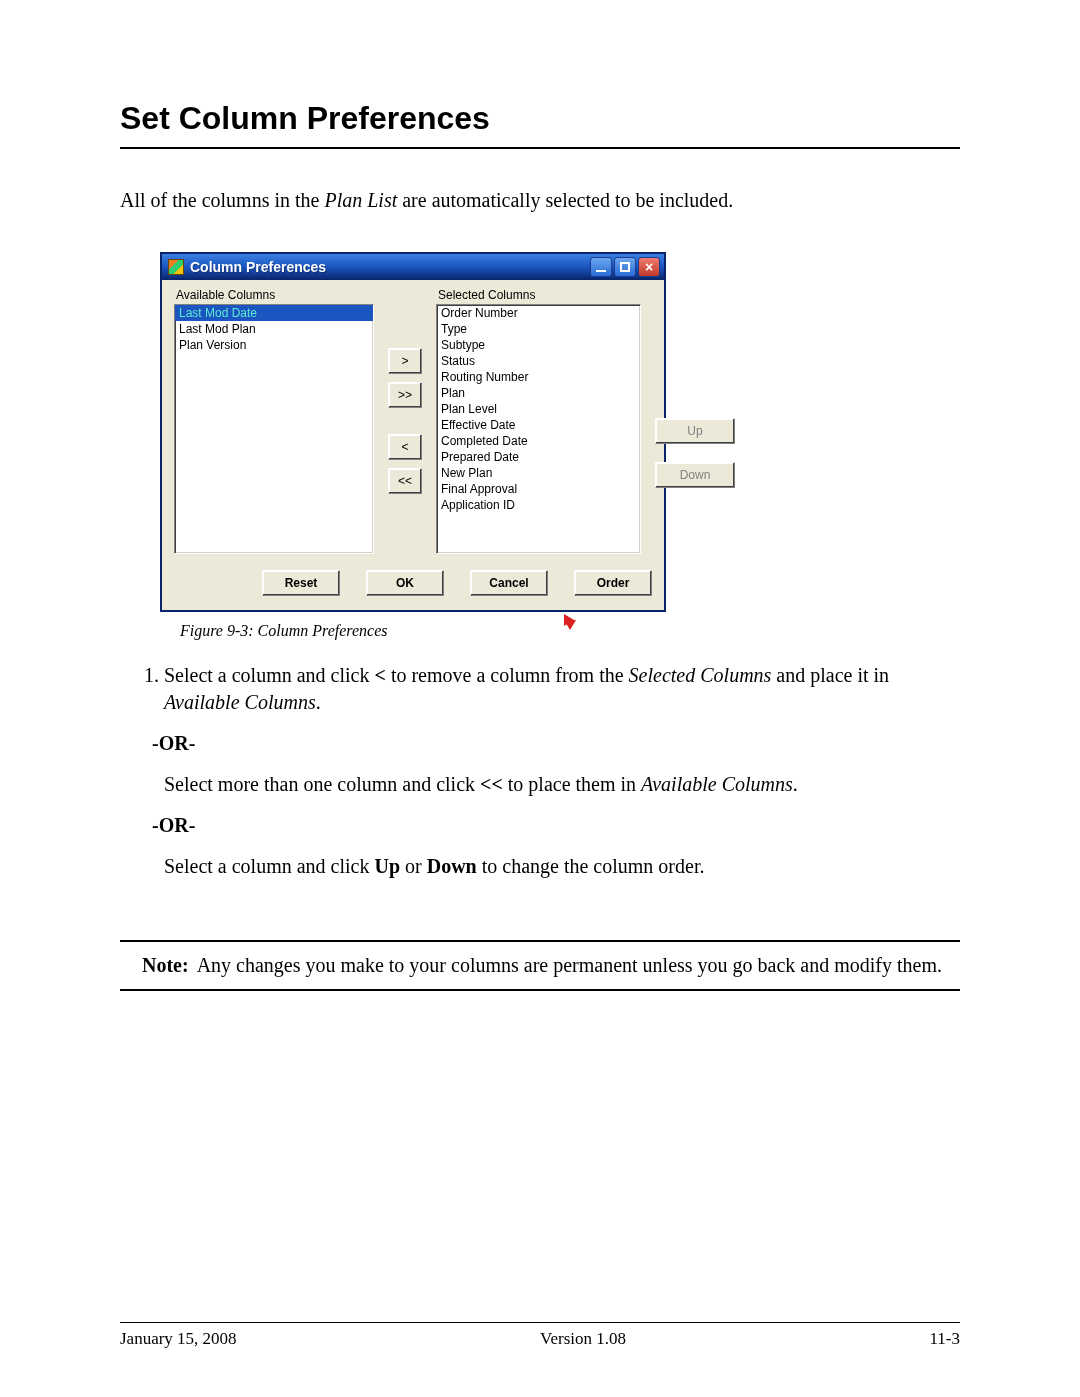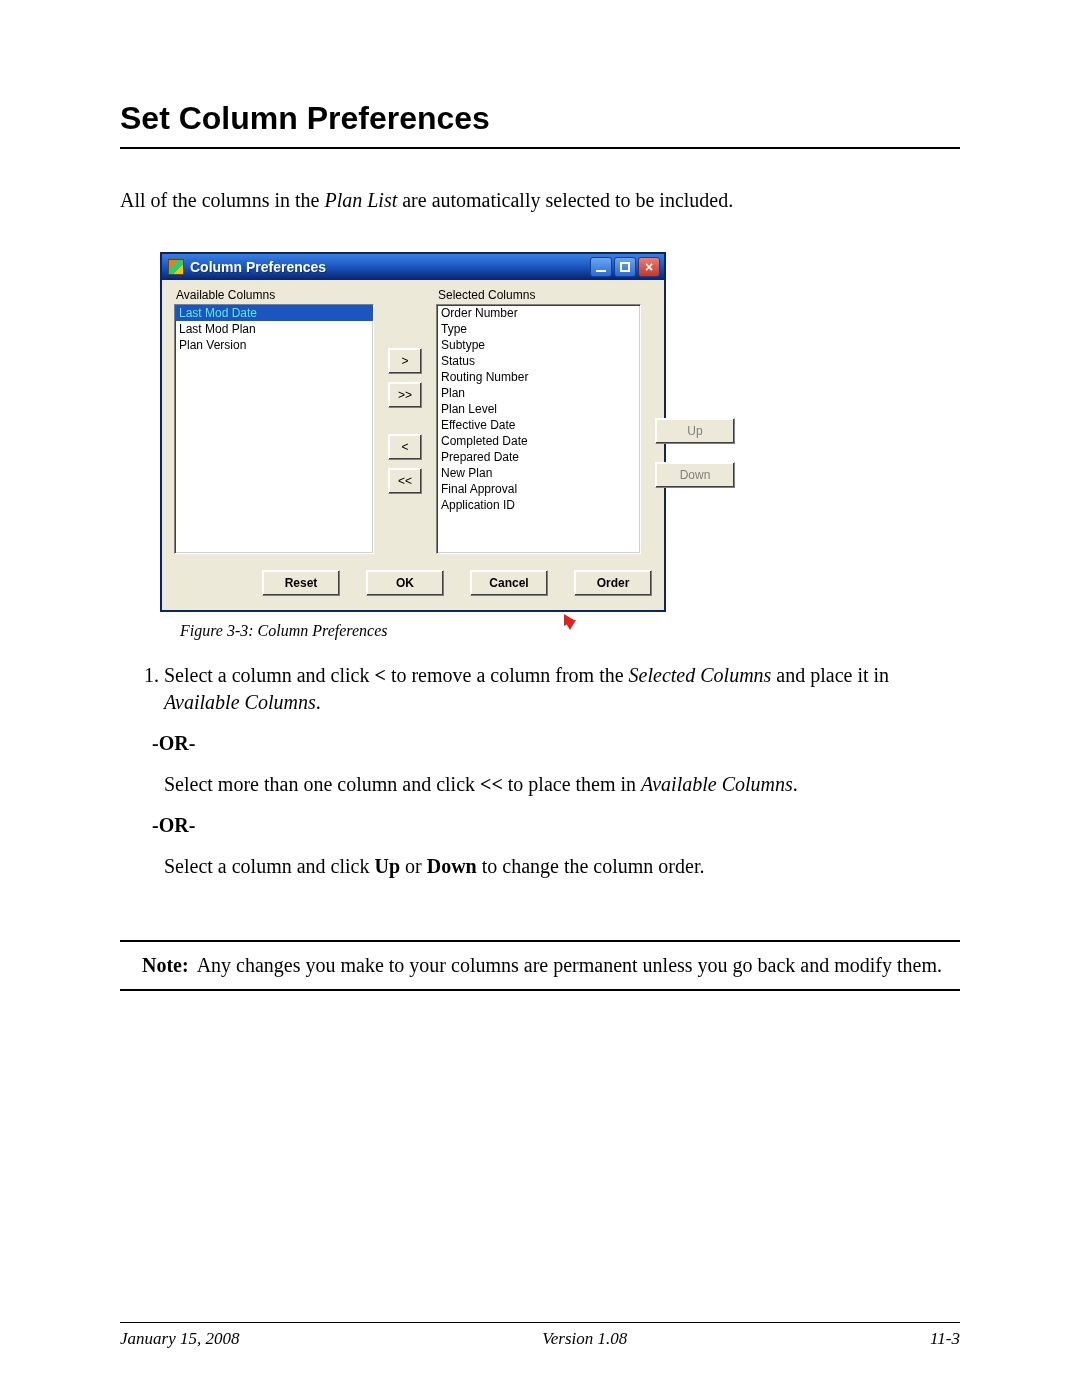--- a/index.html
+++ b/index.html
@@ -220,21 +220,20 @@
   }
 
   .page-footer {
     position: absolute;
     left: 120px; right: 120px; bottom: 48px;
     border-top: 1px solid #000;
     padding-top: 6px;
     display: flex;
     justify-content: space-between;
     font-size: 17px;
-    font-style: italic;
   }
 </style>
 </head>
 <body>
 
 <div class="page">
 
   <h1 class="heading">Set Column Preferences</h1>
   <hr class="rule">
 
@@ -308,21 +307,21 @@
           <button class="xp-btn">Reset</button>
           <button class="xp-btn">OK</button>
           <button class="xp-btn">Cancel</button>
           <button class="xp-btn">Order</button>
         </div>
       </div>
     </div>
     <div class="cursor-arrow"></div>
   </div>
 
-  <div class="figure-caption">Figure 3-3:   Column Preferences</div>
+  <div class="figure-caption">Figure 9-3:   Column Preferences</div>
 
   <div class="instr">
     <ol>
       <li>
         <span>Select a column and click </span><span class="bold">&lt;</span><span> to remove a column from the </span><span class="italic">Selected Columns</span><span> and place it in </span><span class="italic">Available Columns</span><span>.</span>
       </li>
     </ol>
 
     <div class="or">-OR-</div>
 

